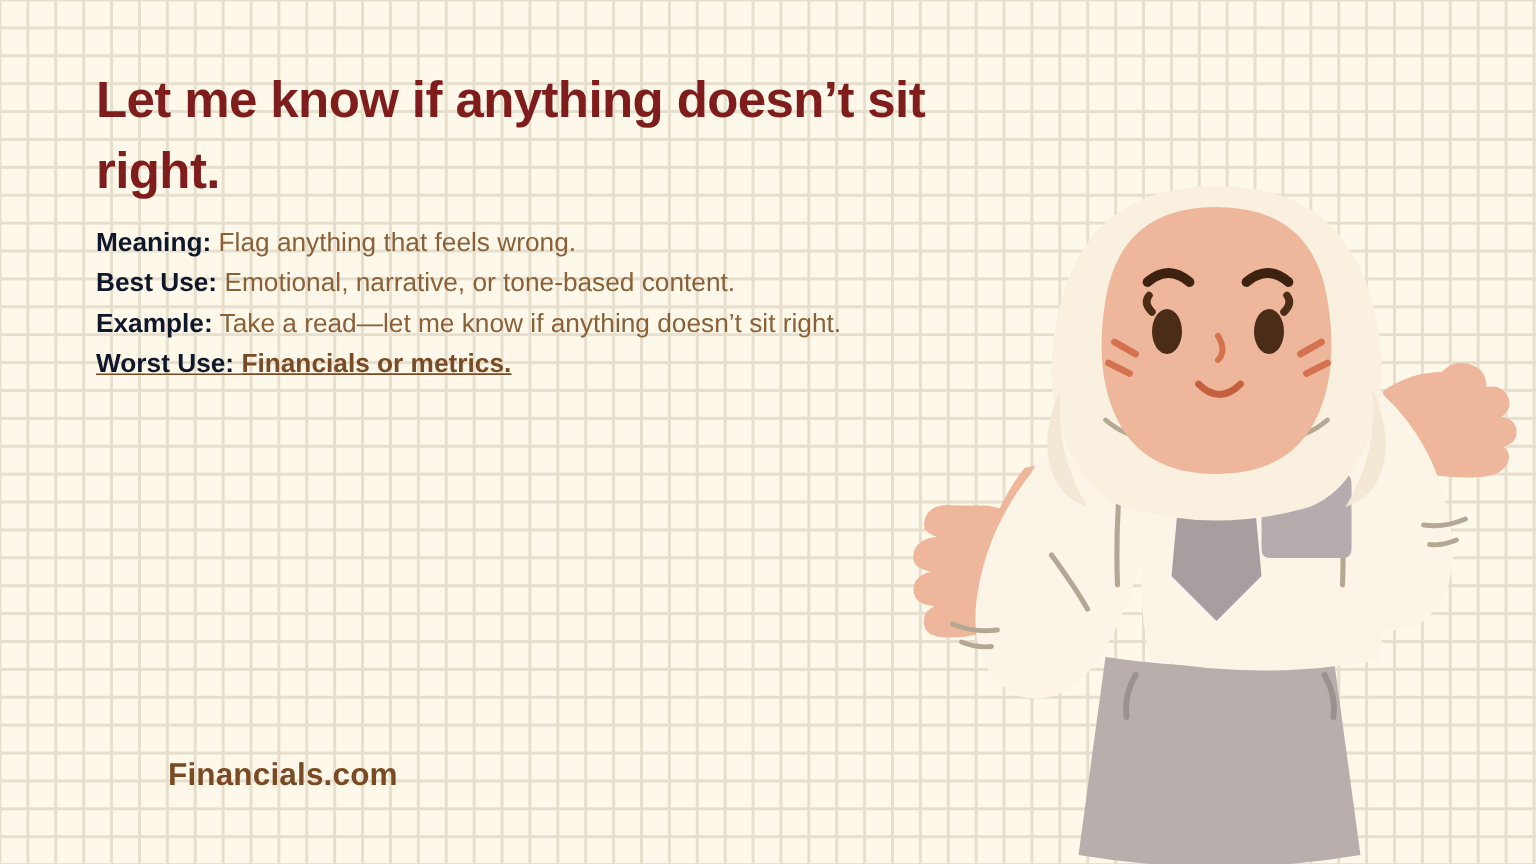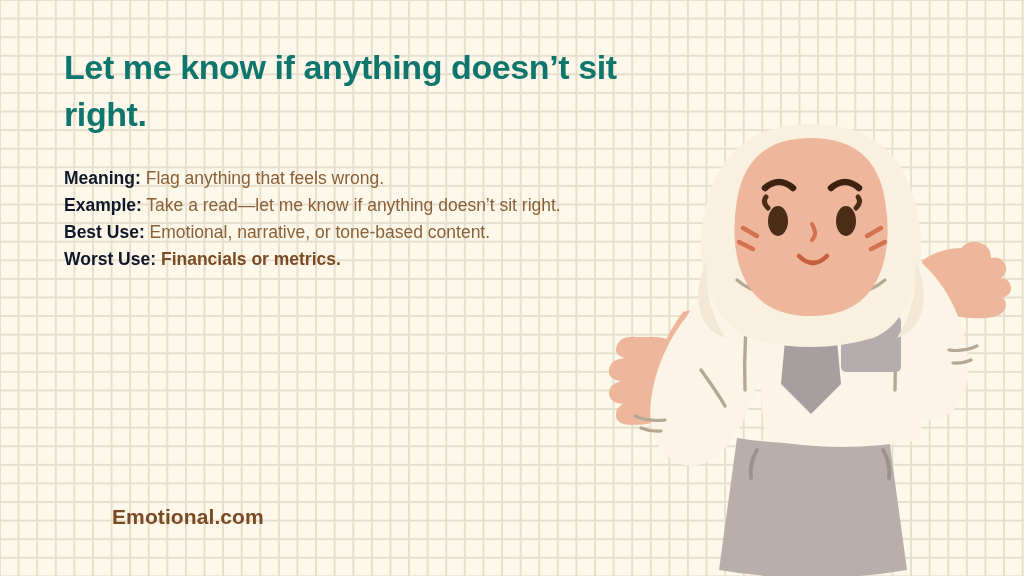--- a/index.html
+++ b/index.html
@@ -37,43 +37,44 @@
 
   
   #text-col {
     position: absolute;
     left: 64px;
     top: 44px;
     width: 660px;
   }
 
   #heading {
-    margin: 0 0 27px 0;
+    margin: 0 0 10px 0;
     font-size: 34px;
     line-height: 47px;
     font-weight: 700;
     letter-spacing: -0.4px;
-    color: #0f766e;
+    color: #7f1d1d;
     max-width: 625px;
   }
 
   .line {
     font-size: 17.5px;
     line-height: 27px;
     color: #8a6038;
     white-space: nowrap;
   }
   .line .lbl {
     font-weight: 700;
     color: #0f172a;
   }
   .line.all-bold,
   .line.all-bold .val {
     font-weight: 700;
     color: #7a4a24;
+    text-decoration: underline;
   }
 
   #footer {
     position: absolute;
     left: 112px;
     top: 505px;
     font-size: 21px;
     font-weight: 700;
     letter-spacing: 0.1px;
     color: #7a4a24;
@@ -106,39 +107,39 @@
 
     <div id="detail-list">
 
       <div class="line">
         <span class="lbl">Meaning:</span> 
         <span class="val">Flag anything that feels wrong.</span>
       </div>
 
 
       <div class="line">
+        <span class="lbl">Best Use:</span> 
+        <span class="val">Emotional, narrative, or tone-based content.</span>
+      </div>
+
+      <div class="line">
         <span class="lbl">Example:</span> 
         <span class="val">Take a read—let me know if anything doesn’t sit right.</span>
-      </div>
-
-      <div class="line">
-        <span class="lbl">Best Use:</span> 
-        <span class="val">Emotional, narrative, or tone-based content.</span>
       </div>
 
       <div class="line all-bold">
         <span class="lbl">Worst Use:</span> 
         <span class="val">Financials or metrics.</span>
       </div>
 
 
     </div>
   </div>
 
-  <div id="footer">Emotional.com</div>
+  <div id="footer">Financials.com</div>
 
   <div id="illustration">
     <svg viewBox="0 0 470 470" xmlns="http://www.w3.org/2000/svg">
 
       <g>
 
         <path d="M62 217 q-16 -2 -20 8 q-4 10 8 13 q-14 1 -16 11 q-2 10 12 12 q-12 3 -12 12 q0 10 14 11 q-8 4 -7 12 q1 9 16 9 q22 0 40 -9 q22 -11 30 -28 l-10 -38 q-20 -11 -34 -13 z" fill="#eeb79c"></path>
         <path d="M108 192 q12 -4 18 6 q6 10 0 26 q-4 12 -12 20 l-28 -12 q8 -22 22 -40 z" fill="#eeb79c"></path>
 
         <path d="M112 196 q-30 38 -36 84 q-4 36 14 54 q20 20 46 6 q24 -14 40 -58 l42 -116 q-46 -18 -80 2 q-16 10 -26 28 z" fill="#fcf4e6"></path>

